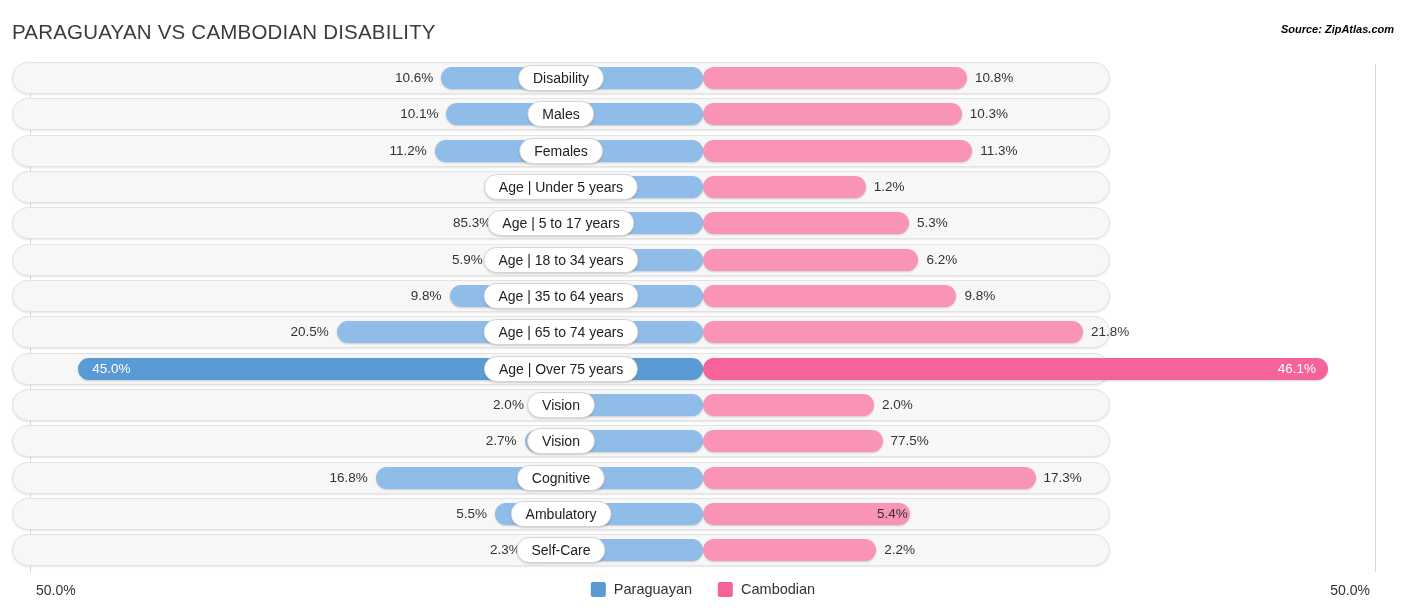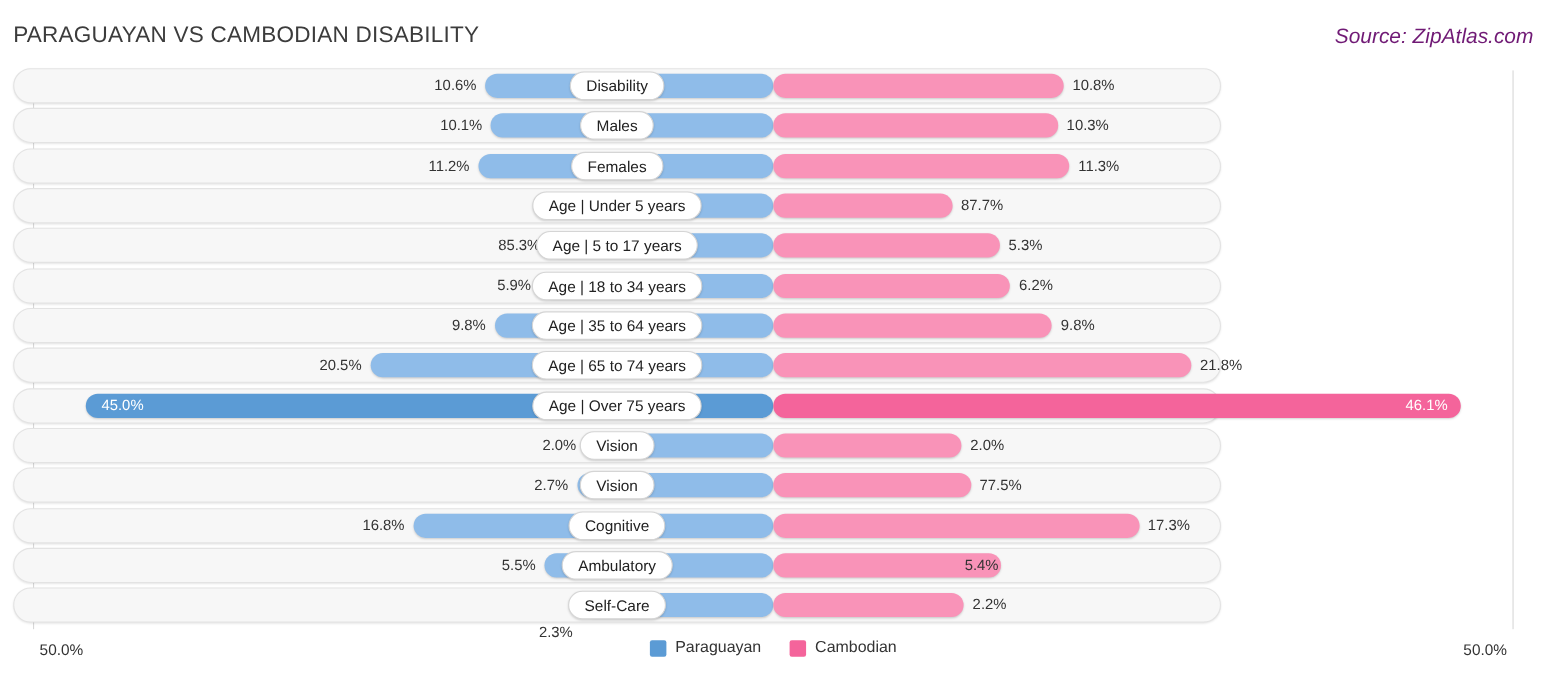--- a/index.html
+++ b/index.html
@@ -14,22 +14,22 @@
 
   
   .header { position: absolute; left: 0; top: 0; width: 1406px; height: 62px; }
   .title {
     position: absolute; left: 12px; top: 20px;
     font-size: 20.5px; letter-spacing: .2px;
     color: #3c3c3c; font-weight: 400; white-space: nowrap;
   }
   .source {
     position: absolute; right: 12px; top: 23px;
-    font-size: 19px; font-style: italic; font-weight: normal;
-    color: #701a75; white-space: nowrap;
+    font-size: 11px; font-style: italic; font-weight: bold;
+    color: #000000; white-space: nowrap;
   }
 
   
   .chart { position: absolute; left: 0; top: 62px; width: 1406px; height: 512px; }
 
   
   .gridline { position: absolute; top: 2px; width: 1px; height: 508px; background: #d8d8d8; }
   .gridline.left  { left: 30px; }
   .gridline.right { left: 1375px; }
 
@@ -127,21 +127,21 @@
           <div class="bar right" style="left: 703px; width: 269.215px;"></div>
           <div class="val left" style="left: 326.84px; width: 100px;">11.2%</div>
           <div class="val right" style="left: 980.215px;">11.3%</div>
           <div class="catlabel">Females</div>
         </div>
         <div class="row">
           <div class="track"></div>
           <div class="bar left" style="left: 531.9px; width: 171.1px;"></div>
           <div class="bar right" style="left: 703px; width: 162.66px;"></div>
           <div class="val left" style="left: 423.9px; width: 100px;">2.0%</div>
-          <div class="val right" style="left: 873.66px;">87.7%</div>
+          <div class="val right" style="left: 873.66px;">1.2%</div>
           <div class="catlabel">Age | Under 5 years</div>
         </div>
         <div class="row">
           <div class="track"></div>
           <div class="bar left" style="left: 499.195px; width: 203.805px;"></div>
           <div class="bar right" style="left: 703px; width: 205.915px;"></div>
           <div class="val left" style="left: 391.195px; width: 100px;">85.3%</div>
           <div class="val right" style="left: 916.915px;">5.3%</div>
           <div class="catlabel">Age | 5 to 17 years</div>
         </div>
@@ -206,21 +206,21 @@
           <div class="bar left" style="left: 494.975px; width: 208.025px;"></div>
           <div class="bar right" style="left: 703px; width: 206.97px;"></div>
           <div class="val left" style="left: 386.975px; width: 100px;">5.5%</div>
           <div class="val right" style="left: 877px;">5.4%</div>
           <div class="catlabel">Ambulatory</div>
         </div>
         <div class="row">
           <div class="track"></div>
           <div class="bar left" style="left: 528.735px; width: 174.265px;"></div>
           <div class="bar right" style="left: 703px; width: 173.21px;"></div>
-          <div class="val left" style="left: 420.735px; width: 100px; margin-top: 25px;">2.3%</div>
+          <div class="val left" style="left: 420.735px; width: 100px;">2.3%</div>
           <div class="val right" style="left: 884.21px;">2.2%</div>
           <div class="catlabel">Self-Care</div>
         </div>
       </div>
   </div>
 
   <div class="footer">
     <div class="axis-left">50.0%</div>
     <div class="legend" id="legend">
         <div class="legend-item">

